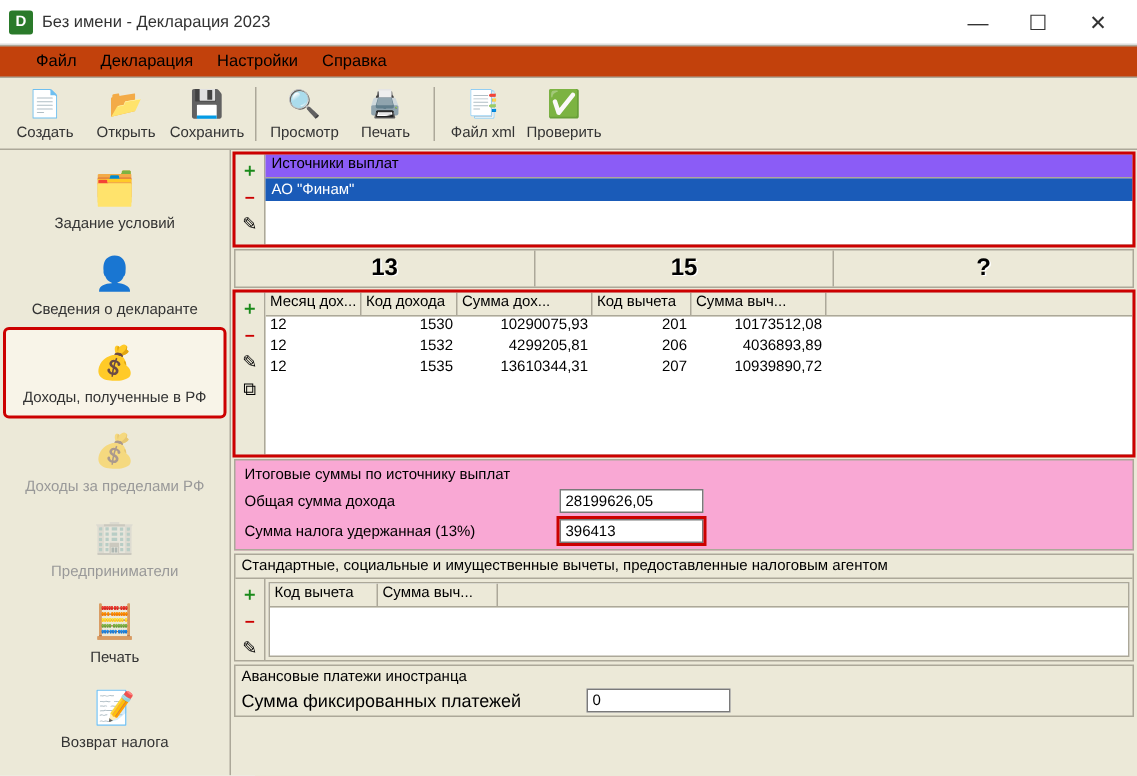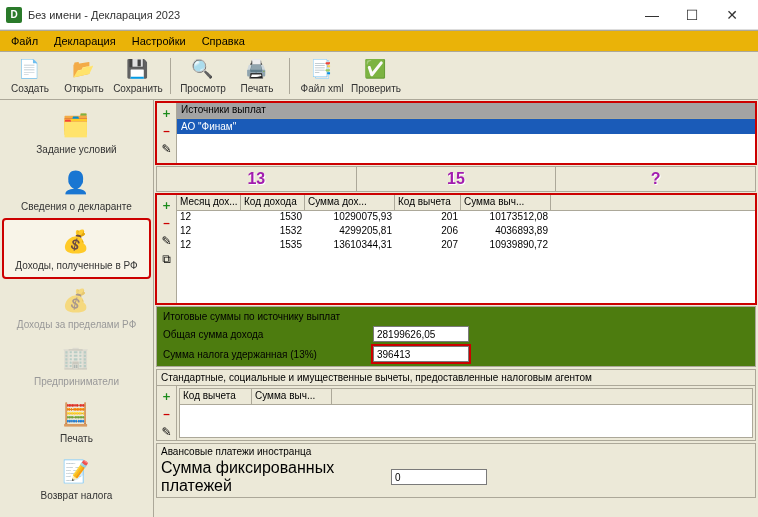--- a/index.html
+++ b/index.html
@@ -1,56 +1,56 @@
 <!DOCTYPE html>
 <html><head>
 <meta charset="utf-8">
 <style>
 * { box-sizing: border-box; margin: 0; padding: 0; font-family: Tahoma, Arial, sans-serif; font-size: 11px; }
 body { background: #f0f0f0; width: 758px; height: 517px; overflow: hidden; display: flex; flex-direction: column; }
 .titlebar { height: 30px; background: #fff; display: flex; align-items: center; padding: 0 6px; border-bottom: 1px solid #ddd; }
 .titlebar .app-icon { width:16px; height:16px; background:#2a7a2a; border-radius:2px; margin-right:6px; display:flex; align-items:center; justify-content:center; color:#fff; font-weight:bold; font-size:10px; }
 .titlebar .title { flex:1; color:#333; }
 .titlebar .winbtn { width:40px; height:28px; display:flex; align-items:center; justify-content:center; color:#333; font-size:14px; }
-.menubar { height:22px; background:#eab308; border:1px solid #aca899; border-left:none; border-right:none; display:flex; align-items:center; padding:0 3px; }
+.menubar { height:22px; background:#c2410c; border:1px solid #aca899; border-left:none; border-right:none; display:flex; align-items:center; padding:0 16px; }
 .menubar .item { padding:2px 8px; }
 .toolbar { height:48px; background:#ece9d8; border-bottom:1px solid #aca899; display:flex; align-items:center; padding:2px 4px; gap:2px; }
 .toolbar .sep { width:1px; height:36px; background:#aca899; margin:0 4px; }
 .tbtn { display:flex; flex-direction:column; align-items:center; justify-content:center; min-width:52px; height:44px; gap:2px; }
 .tbtn .ico { width:24px; height:24px; display:flex; align-items:center; justify-content:center; font-size:18px; }
 .tbtn .lbl { font-size:10px; color:#333; }
 .workarea { flex:1; display:flex; overflow:hidden; background:#ece9d8; }
 .sidebar { width:154px; border-right:1px solid #aca899; padding-top:4px; background:#ece9d8; }
 .side-item { display:flex; flex-direction:column; align-items:center; padding:6px 2px; gap:2px; }
 .side-item .lbl { font-size:10px; color:#333; text-align:center; }
 .side-item.active { border:2px solid #c00; border-radius:4px; background:#f8f4e8; margin:0 2px; }
 .side-item .ico { width:32px; height:32px; display:flex; align-items:center; justify-content:center; font-size:22px; }
 .main { flex:1; display:flex; flex-direction:column; overflow:hidden; padding:2px 2px 0 2px; gap:2px; }
 .panel { border:1px solid #aca899; background:#fff; position:relative; }
 .panel.red-outline { outline:2px solid #c00; outline-offset:-1px; }
 .src-panel { height:62px; display:flex; }
 .v-toolbar { width:20px; display:flex; flex-direction:column; align-items:center; gap:2px; padding-top:2px; background:#ece9d8; border-right:1px solid #aca899; }
 .v-toolbar .vbtn { width:16px; height:16px; display:flex; align-items:center; justify-content:center; font-size:12px; }
 .src-body { flex:1; display:flex; flex-direction:column; }
-.src-header { height:16px; background:#a3a3a3; border-bottom:1px solid #aca899; padding:1px 4px; font-size:10px; }
+.src-header { height:16px; background:#8b5cf6; border-bottom:1px solid #aca899; padding:1px 4px; font-size:10px; }
 .src-row { background:#1a5bb8; color:#fff; padding:2px 4px; font-size:10px; }
 .rate-tabs { height:26px; display:flex; border:1px solid #aca899; background:#ece9d8; }
-.rate-tab { flex:1; display:flex; align-items:center; justify-content:center; font-size:16px; font-weight:bold; color:#a21caf; text-shadow:1px 1px 0 #fff; border-right:1px solid #aca899; }
+.rate-tab { flex:1; display:flex; align-items:center; justify-content:center; font-size:16px; font-weight:bold; color:#000000; text-shadow:1px 1px 0 #fff; border-right:1px solid #aca899; }
 .rate-tab:last-child { border-right:none; }
 .rate-section-title { background:#ece9d8; border:1px solid #aca899; padding:2px 4px; font-size:10px; }
 .income-panel { height:110px; display:flex; }
 .income-body { flex:1; display:flex; flex-direction:column; overflow:hidden; }
 .grid-header { display:flex; background:#ece9d8; border-bottom:1px solid #aca899; height:16px; }
 .grid-header .gh { border-right:1px solid #aca899; padding:1px 3px; font-size:10px; white-space:nowrap; overflow:hidden; }
 .grid-body { flex:1; overflow:hidden; }
 .grid-row { display:flex; height:14px; }
 .grid-row .gc { padding:0 3px; font-size:10px; white-space:nowrap; overflow:hidden; text-align:right; }
 .grid-row .gc:first-child { text-align:left; }
 .col0{width:64px;} .col1{width:64px;} .col2{width:90px;} .col3{width:66px;} .col4{width:90px;}
-.totals { border:1px solid #aca899; background:#4d7c0f; padding:4px 6px; display:flex; flex-direction:column; gap:4px; }
+.totals { border:1px solid #aca899; background:#f9a8d4; padding:4px 6px; display:flex; flex-direction:column; gap:4px; }
 .totals .title { font-size:10px; }
 .totals .row { display:flex; align-items:center; gap:10px; }
 .totals .row .lbl { width:200px; font-size:10px; }
 .inp { border:1px solid #7a7a7a; background:#fff; height:16px; padding:1px 3px; font-size:10px; width:96px; }
 .inp.red-outline { outline:2px solid #c00; outline-offset:0; }
 .ded-panel { border:1px solid #aca899; background:#ece9d8; }
 .ded-title { padding:2px 4px; font-size:10px; border-bottom:1px solid #aca899; }
 .ded-body { height:54px; display:flex; }
 .adv-panel { border:1px solid #aca899; background:#ece9d8; padding:2px 4px; }
 .adv-panel .row { display:flex; align-items:center; gap:10px; }
@@ -226,19 +226,19 @@
             <div class="gh" style="width:72px">Код вычета</div>
             <div class="gh" style="width:80px">Сумма выч...</div>
           </div>
         </div>
       </div>
     </div>
 
     <div class="adv-panel">
       <div style="font-size:10px;margin-bottom:2px">Авансовые платежи иностранца</div>
       <div class="row">
-        <div style="width:220px;font-size:16px">Сумма фиксированных платежей</div>
+        <div style="width:220px;font-size:12px">Сумма фиксированных платежей</div>
         <input class="inp" value="0" style="">
       </div>
     </div>
 
   </div>
 </div>
 
 </body></html>

